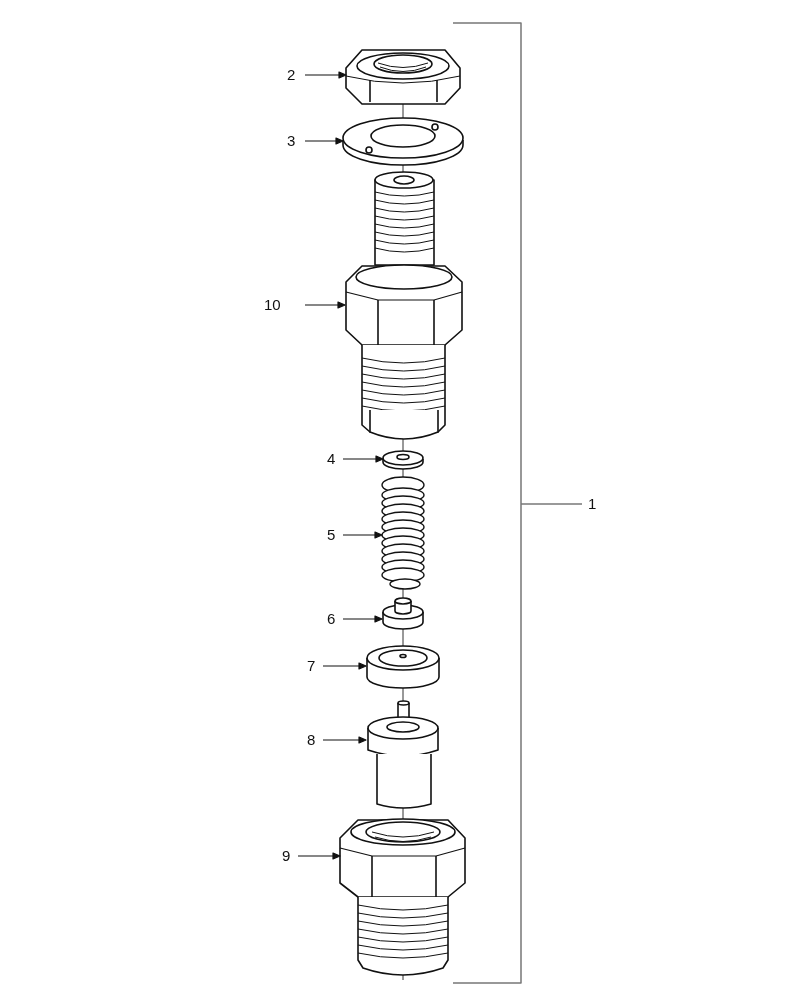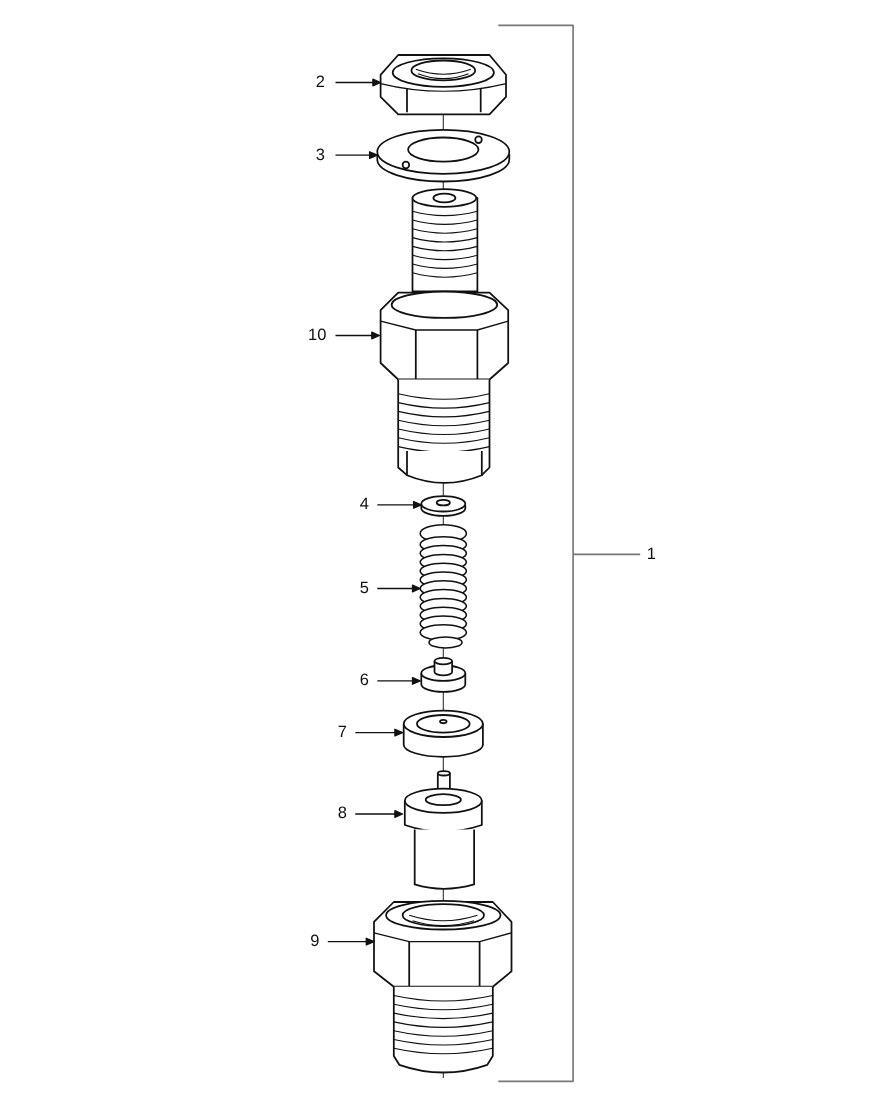--- a/index.html
+++ b/index.html
@@ -159,20 +159,20 @@
 
     <g stroke="#777" stroke-width="1.5" fill="none">
       <polyline points="453,23 521,23 521,983 453,983"></polyline>
       <line x1="521" y1="504" x2="582" y2="504"></line>
     </g>
   </g>
 </svg>
 
 <span class="callout" style="left:287px;top:67px">2</span>
 <span class="callout" style="left:287px;top:133px">3</span>
-<span class="callout" style="left:280px;top:297px">10</span>
+<span class="callout" style="left:264px;top:297px">10</span>
 <span class="callout" style="left:327px;top:451px">4</span>
 <span class="callout" style="left:327px;top:527px">5</span>
 <span class="callout" style="left:327px;top:611px">6</span>
 <span class="callout" style="left:307px;top:658px">7</span>
 <span class="callout" style="left:307px;top:732px">8</span>
 <span class="callout" style="left:282px;top:848px">9</span>
 <span class="callout" style="left:588px;top:496px">1</span>
 
 </body></html>

